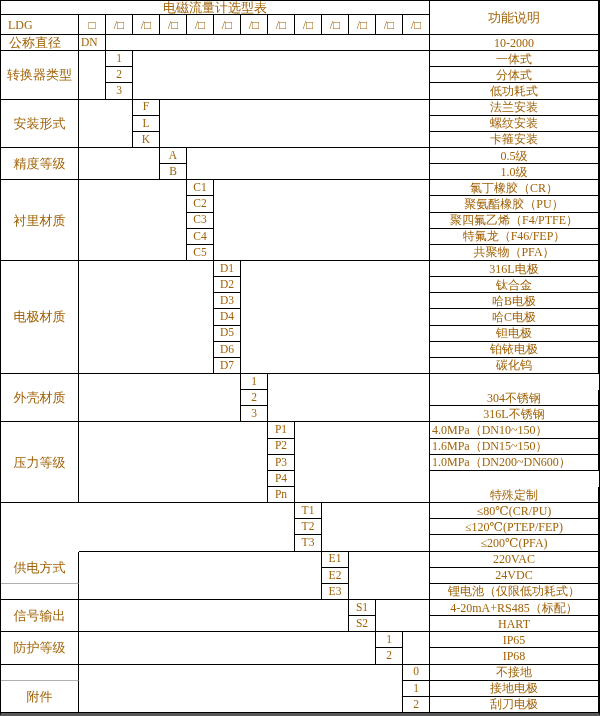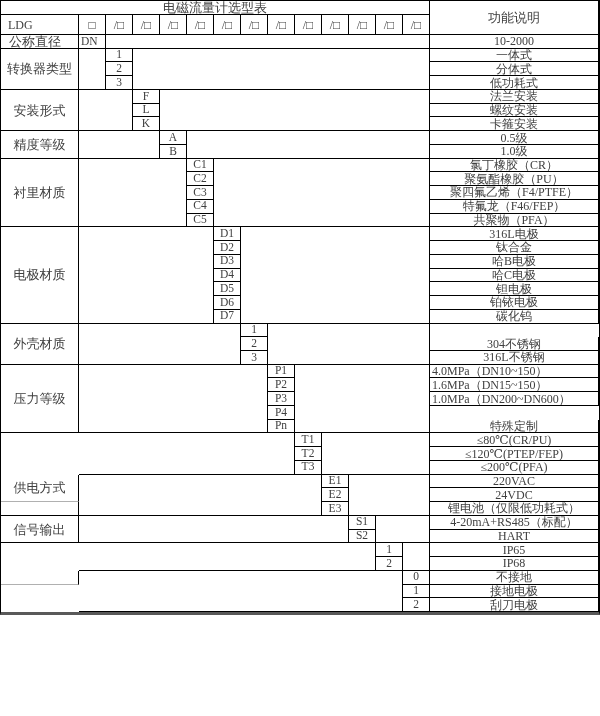--- a/index.html
+++ b/index.html
@@ -1,26 +1,26 @@
 <!DOCTYPE html>
 <html><head>
 <meta charset="utf-8">
 <style>
   html,body{margin:0;padding:0;background:#fff;}
   .grid{
     position:relative;
-    width:600px;height:615px;
+    width:600px;height:716px;
     box-sizing:border-box;
     border:1px solid #000;
     border-bottom:3px solid #595959;
     display:grid;
     grid-template-columns:78px repeat(13,27px) 1fr;
     grid-template-rows:14px 20px repeat(42,1fr);
     background:#fff;
-    color:#404040;
+    color:#a16207;
     font-family:"Liberation Serif","DejaVu Serif",serif;
   }
   .cell{
     box-sizing:border-box;
     border-right:1px solid #000;
     border-bottom:1px solid #000;
     display:flex;align-items:center;justify-content:center;
     overflow:hidden;white-space:nowrap;
     line-height:1;
   }
@@ -155,27 +155,29 @@
     <div class="cell code" style="grid-area: 37 / 11;">E3</div>
     <div class="cell desc" style="grid-area: 37 / 15;">锂电池（仅限低功耗式）</div>
     <div class="cell filler" style="grid-area: 35 / 12 / span 3 / span 3;"></div>
     <div class="cell label" style="grid-area: 38 / 1 / span 2;">信号输出</div>
     <div class="cell filler" style="grid-area: 38 / 2 / span 2 / span 10;"></div>
     <div class="cell code" style="grid-area: 38 / 12;">S1</div>
     <div class="cell desc" style="grid-area: 38 / 15;">4-20mA+RS485（标配）</div>
     <div class="cell code" style="grid-area: 39 / 12;">S2</div>
     <div class="cell desc" style="grid-area: 39 / 15;">HART</div>
     <div class="cell filler" style="grid-area: 38 / 13 / span 2 / span 2;"></div>
+    <div class="cell label" style="grid-area: 40 / 1 / span 2;">防护等级</div>
     <div class="cell filler" style="grid-area: 40 / 2 / span 2 / span 11;"></div>
     <div class="cell code" style="grid-area: 40 / 13;">1</div>
     <div class="cell desc" style="grid-area: 40 / 15;">IP65</div>
     <div class="cell code" style="grid-area: 41 / 13;">2</div>
     <div class="cell desc" style="grid-area: 41 / 15;">IP68</div>
     <div class="cell filler" style="grid-area: 40 / 14 / span 2 / span 1;"></div>
     <div class="cell light-bottom" style="grid-area: 42 / 1 / span 1;"></div>
+    <div class="cell label" style="grid-area: 43 / 1 / span 2;">附件</div>
     <div class="cell filler" style="grid-area: 42 / 2 / span 3 / span 12;"></div>
     <div class="cell code" style="grid-area: 42 / 14;">0</div>
     <div class="cell desc" style="grid-area: 42 / 15;">不接地</div>
     <div class="cell code" style="grid-area: 43 / 14;">1</div>
     <div class="cell desc" style="grid-area: 43 / 15;">接地电极</div>
     <div class="cell code" style="grid-area: 44 / 14;">2</div>
     <div class="cell desc" style="grid-area: 44 / 15;">刮刀电极</div>
   </div>
 
 </body></html>

